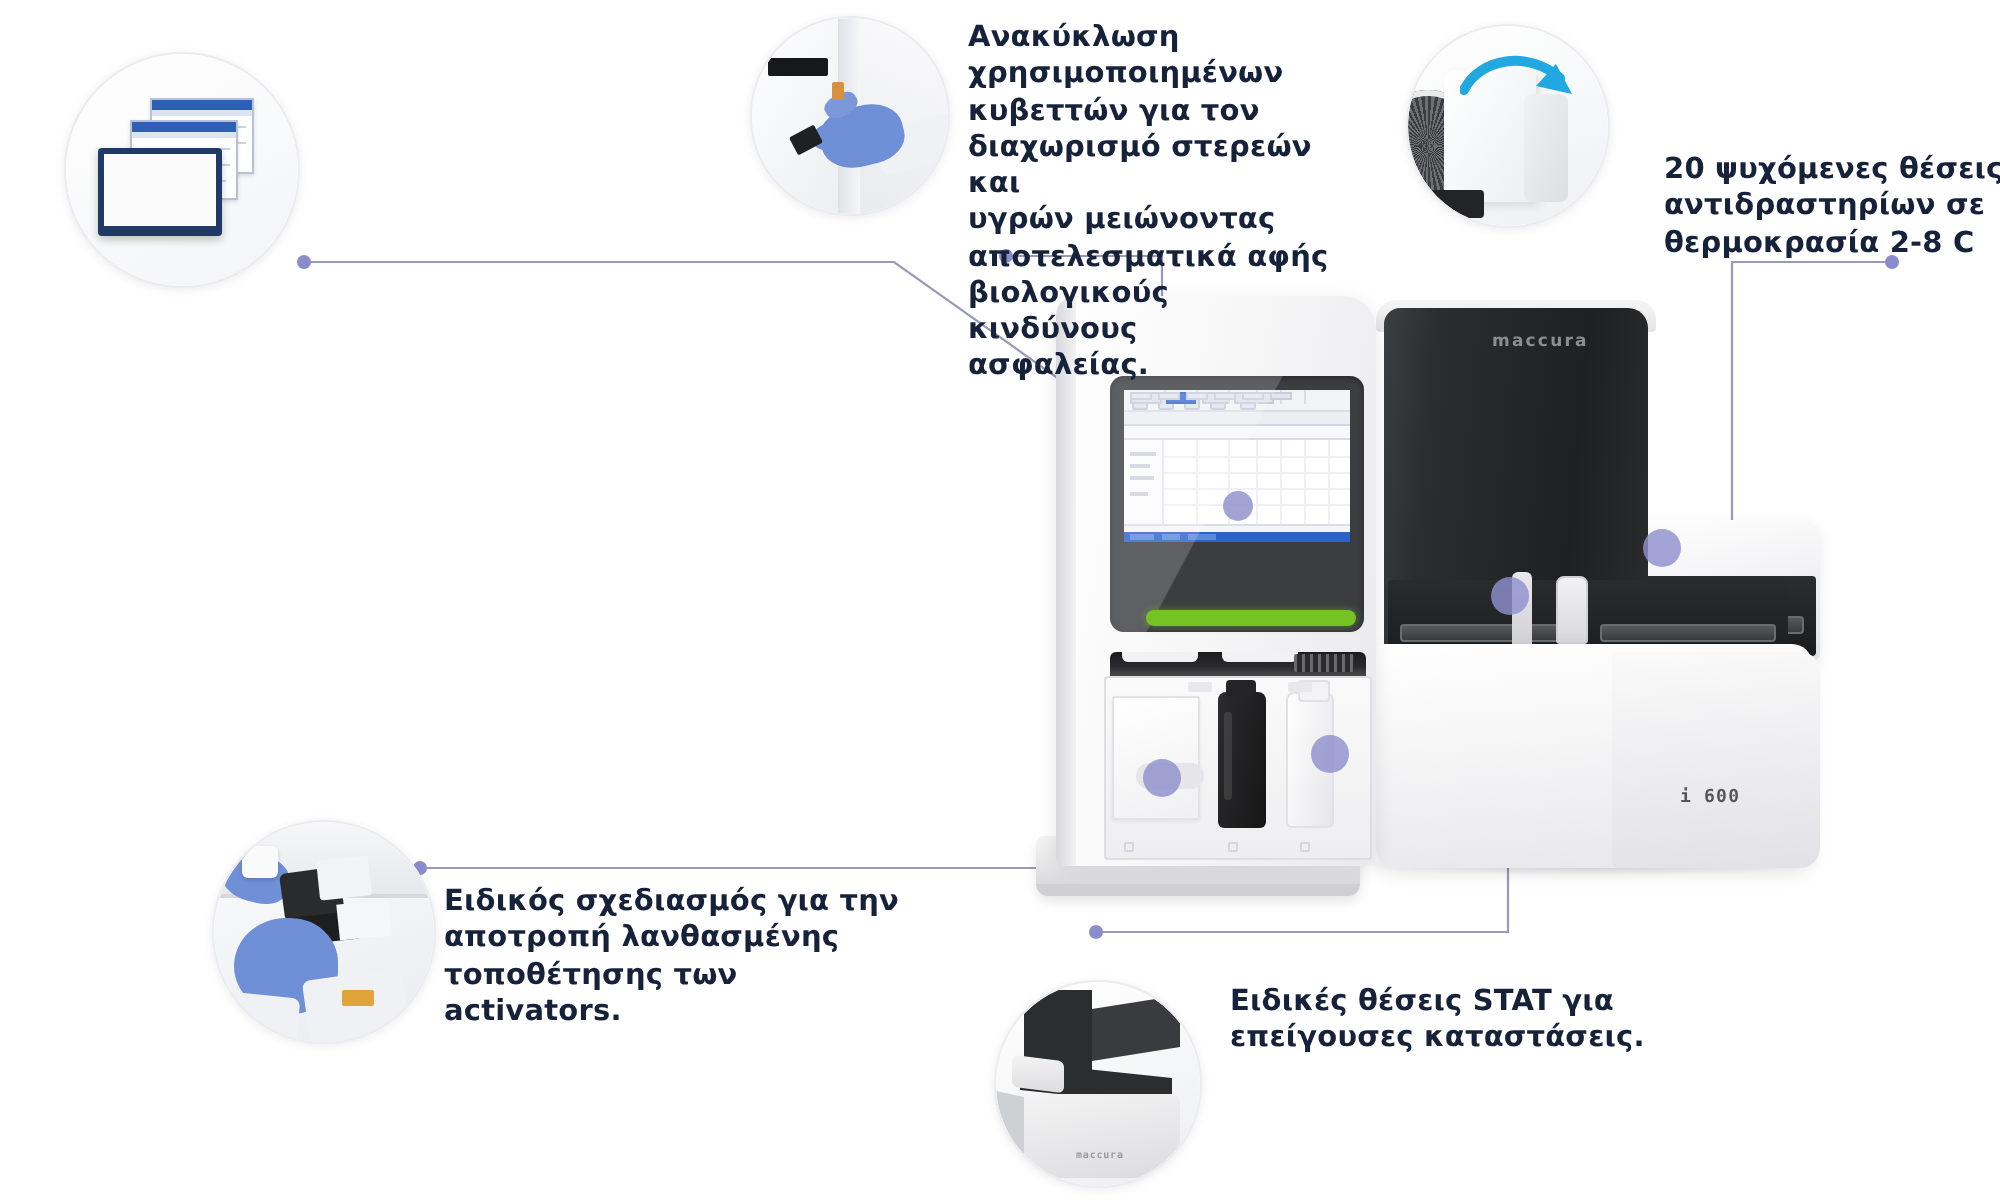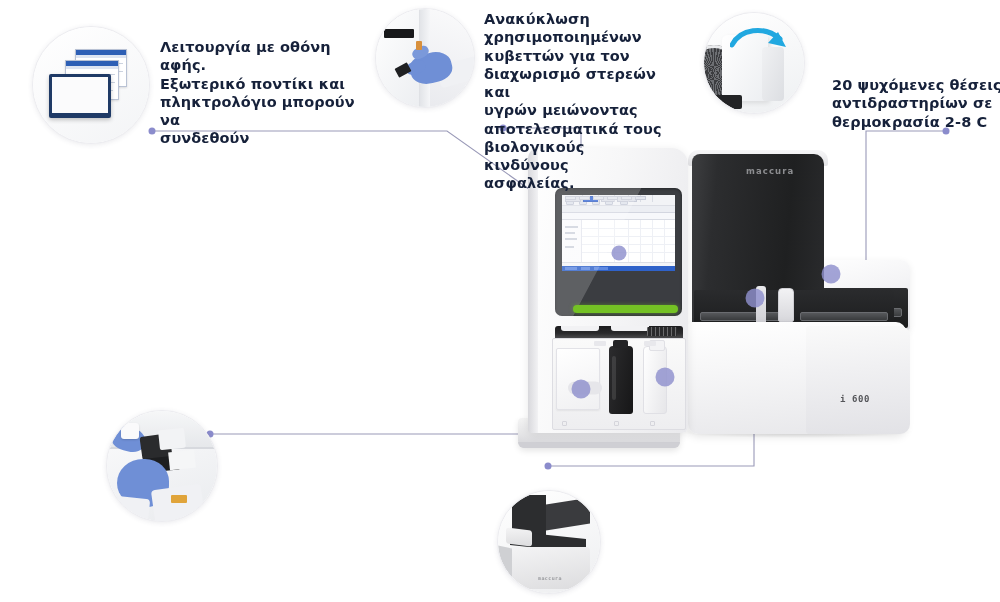--- a/index.html
+++ b/index.html
@@ -434,24 +434,20 @@
         <span class="sc"></span>
         <span class="ln" style="top:9px;left:6px;width:48px;background:#b9c2d4"></span>
         <span class="ln" style="top:14px;left:6px;width:44px;background:#ccd3e0"></span>
         <span class="ln" style="top:19px;left:6px;width:48px;background:#ccd3e0"></span>
         <span class="ln" style="top:24px;left:6px;width:40px;background:#ccd3e0"></span>
         <span class="ln" style="top:29px;left:6px;width:46px;background:#ccd3e0"></span>
         <span class="ln" style="top:34px;left:6px;width:34px;background:#dde4f1"></span>
       </div>
     </div>
   </div>
-  <div class="callout-text" style="left:160px;top:38px;width:200px">Λειτουργία με οθόνη αφής.
-Εξωτερικό ποντίκι και
-πληκτρολόγιο μπορούν να
-συνδεθούν</div>
 
   <div class="photo" style="left:375px;top:8px;width:100px;height:100px">
     <div class="inner">
       <div class="ph-bg" style="background:linear-gradient(150deg,#fdfdfd,#eceef1)"></div>
       <div class="panelw" style="left:0;top:0;width:44px;height:100px;border-right:1px solid #dfe1e5"></div>
       <div class="panelg" style="left:44px;top:0;width:10px;height:100px;background:linear-gradient(90deg,#e2e4e8,#f5f6f8)"></div>
       <div class="darkslot" style="left:8px;top:20px;width:30px;height:9px"></div>
       <div class="panelw" style="left:54px;top:0;width:46px;height:100px;background:linear-gradient(200deg,#fbfbfc,#e9eaee)"></div>
 
       <div class="sleeve" style="left:62px;top:52px;width:42px;height:22px;transform:rotate(-16deg)"></div>
@@ -460,21 +456,21 @@
       <div class="glove" style="left:36px;top:38px;width:17px;height:11px;transform:rotate(-30deg);background:#7b99da"></div>
       <div class="darkslot" style="left:20px;top:56px;width:14px;height:10px;transform:rotate(-28deg);background:#1f2022"></div>
       <div class="tag" style="left:40px;top:32px;width:6px;height:9px;background:#d8903c;border-radius:1px"></div>
     </div>
   </div>
   <div class="callout-text" style="left:484px;top:10px;width:190px">Ανακύκλωση
 χρησιμοποιημένων
 κυβεττών για τον
 διαχωρισμό στερεών και
 υγρών μειώνοντας
-αποτελεσματικά τους
+αποτελεσματικά αφής
 βιολογικούς κινδύνους
 ασφαλείας.</div>
 
   <div class="photo" style="left:703px;top:12px;width:102px;height:102px">
     <div class="inner">
       <div class="ph-bg" style="background:linear-gradient(160deg,#ffffff,#eef0f2)"></div>
       <div class="disc" style="left:-18px;top:32px;width:56px;height:56px"></div>
       <div class="panelw" style="left:18px;top:22px;width:46px;height:66px;border-radius:6px 2px 2px 6px;box-shadow:2px 2px 5px rgba(0,0,0,.10)"></div>
       <div class="panelw" style="left:58px;top:34px;width:22px;height:54px;background:linear-gradient(110deg,#f0f1f3,#dcdee2);border-radius:4px"></div>
       <div class="darkslot" style="left:4px;top:82px;width:34px;height:14px;background:#232426;border-radius:2px"></div>
@@ -502,28 +498,33 @@
       <div class="panelw" style="left:52px;top:18px;width:26px;height:20px;border-radius:2px;background:#f2f3f5;transform:rotate(-6deg)"></div>
       <div class="micro-body" style="left:38px;top:46px;width:36px;height:14px;transform:rotate(-6deg);background:#1d1e20"></div>
       <div class="panelw" style="left:62px;top:40px;width:26px;height:18px;background:#f5f6f7;transform:rotate(-6deg)"></div>
 
       <div class="glove" style="left:10px;top:48px;width:52px;height:48px;border-radius:50% 46% 44% 50%"></div>
       <div class="sleeve" style="left:46px;top:76px;width:50px;height:34px;transform:rotate(-8deg)"></div>
       <div class="sleeve" style="left:-4px;top:86px;width:46px;height:26px;transform:rotate(6deg)"></div>
       <div class="tag" style="left:64px;top:84px;width:16px;height:8px"></div>
     </div>
   </div>
+  <div class="callout-text" style="left:222px;top:442px;width:230px">Ειδικός σχεδιασμός για την
+αποτροπή λανθασμένης
+τοποθέτησης των activators.</div>
 
   <div class="photo" style="left:497px;top:490px;width:104px;height:104px">
     <div class="inner">
       <div class="ph-bg" style="background:linear-gradient(160deg,#ffffff,#edeef0)"></div>
       <div class="statdark" style="left:14px;top:4px;width:34px;height:44px"></div>
       <div class="statdark2" style="left:48px;top:10px;width:44px;height:26px;transform:skewY(-9deg)"></div>
       <div class="statdark" style="left:12px;top:44px;width:76px;height:14px;transform:skewY(6deg)"></div>
       <div class="statbox" style="left:8px;top:38px;width:26px;height:16px;transform:skewY(7deg)"></div>
       <div class="statdark" style="left:34px;top:42px;width:4px;height:18px;transform:skewY(7deg)"></div>
       <div class="statbox" style="left:10px;top:56px;width:82px;height:42px;border-radius:2px 4px 6px 4px"></div>
       <div class="statdark2" style="left:0;top:56px;width:14px;height:34px;background:#cfd0d3;transform:skewY(12deg)"></div>
       <div class="model" style="position:absolute;left:40px;top:84px;color:#9a9b9f;font-size:5px;letter-spacing:.4px">maccura</div>
     </div>
   </div>
+  <div class="callout-text" style="left:615px;top:492px;width:220px">Ειδικές θέσεις STAT για
+επείγουσες καταστάσεις.</div>
 
 </div>
 
 </body></html>

